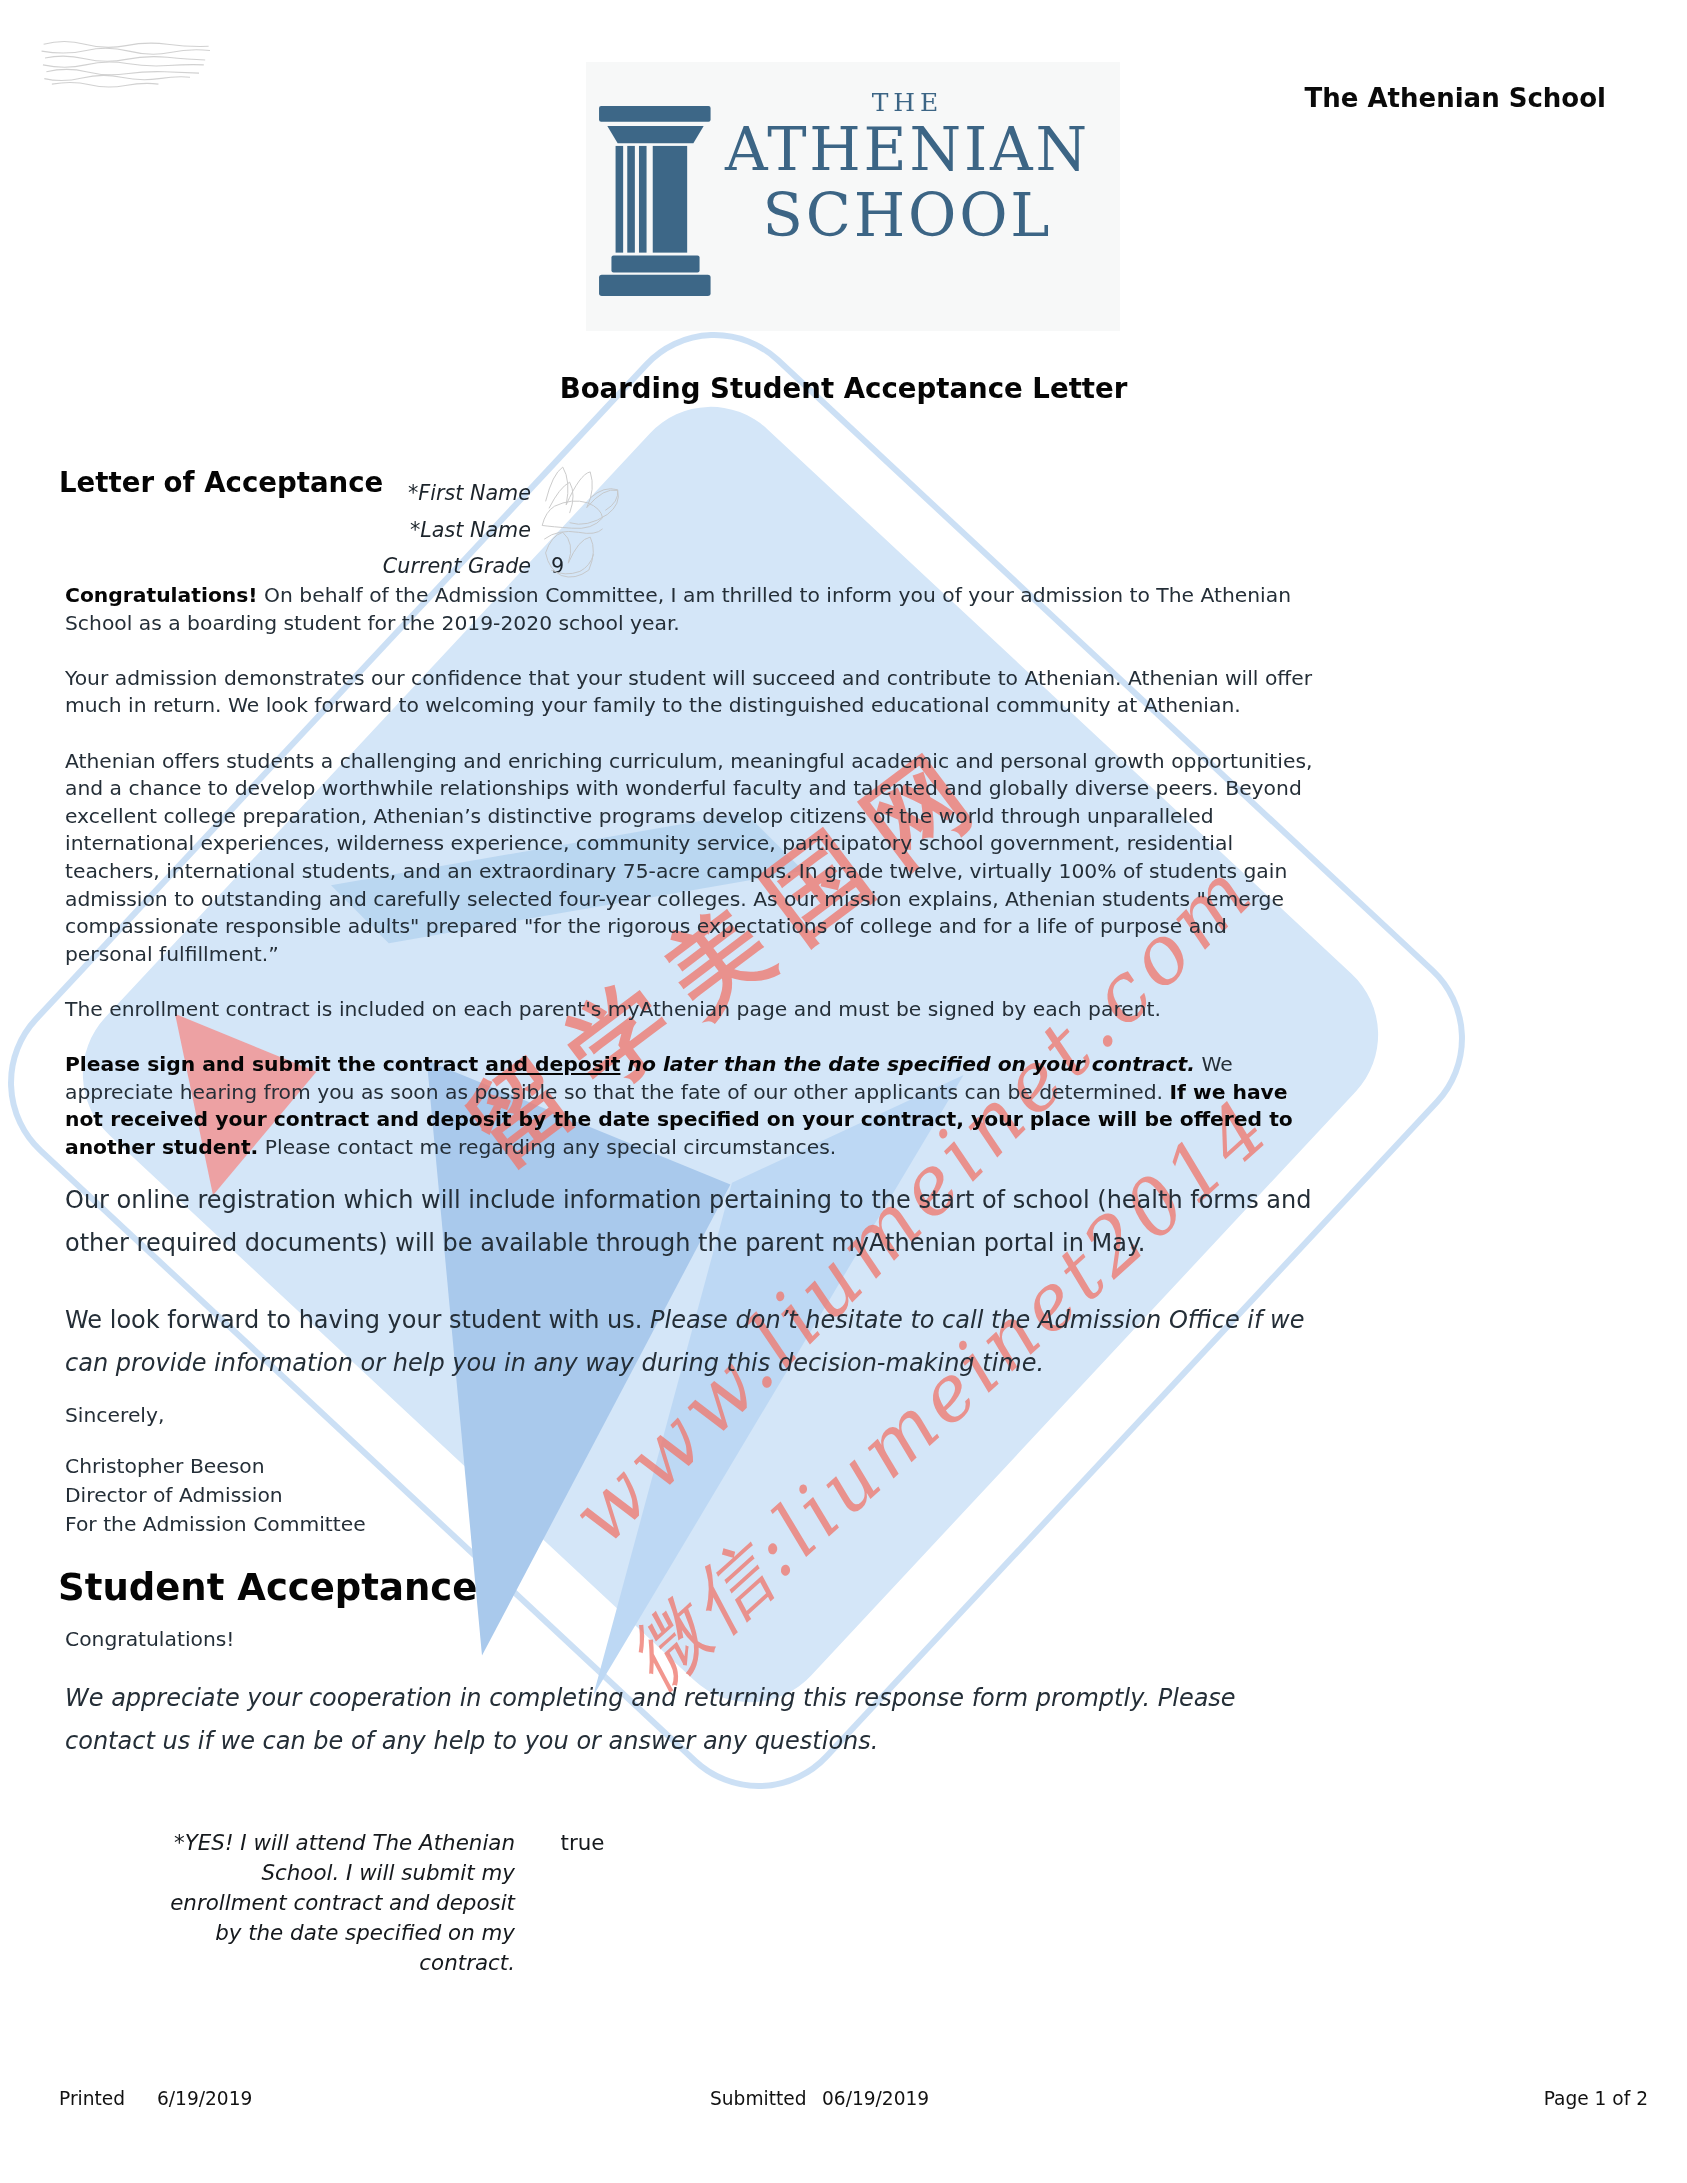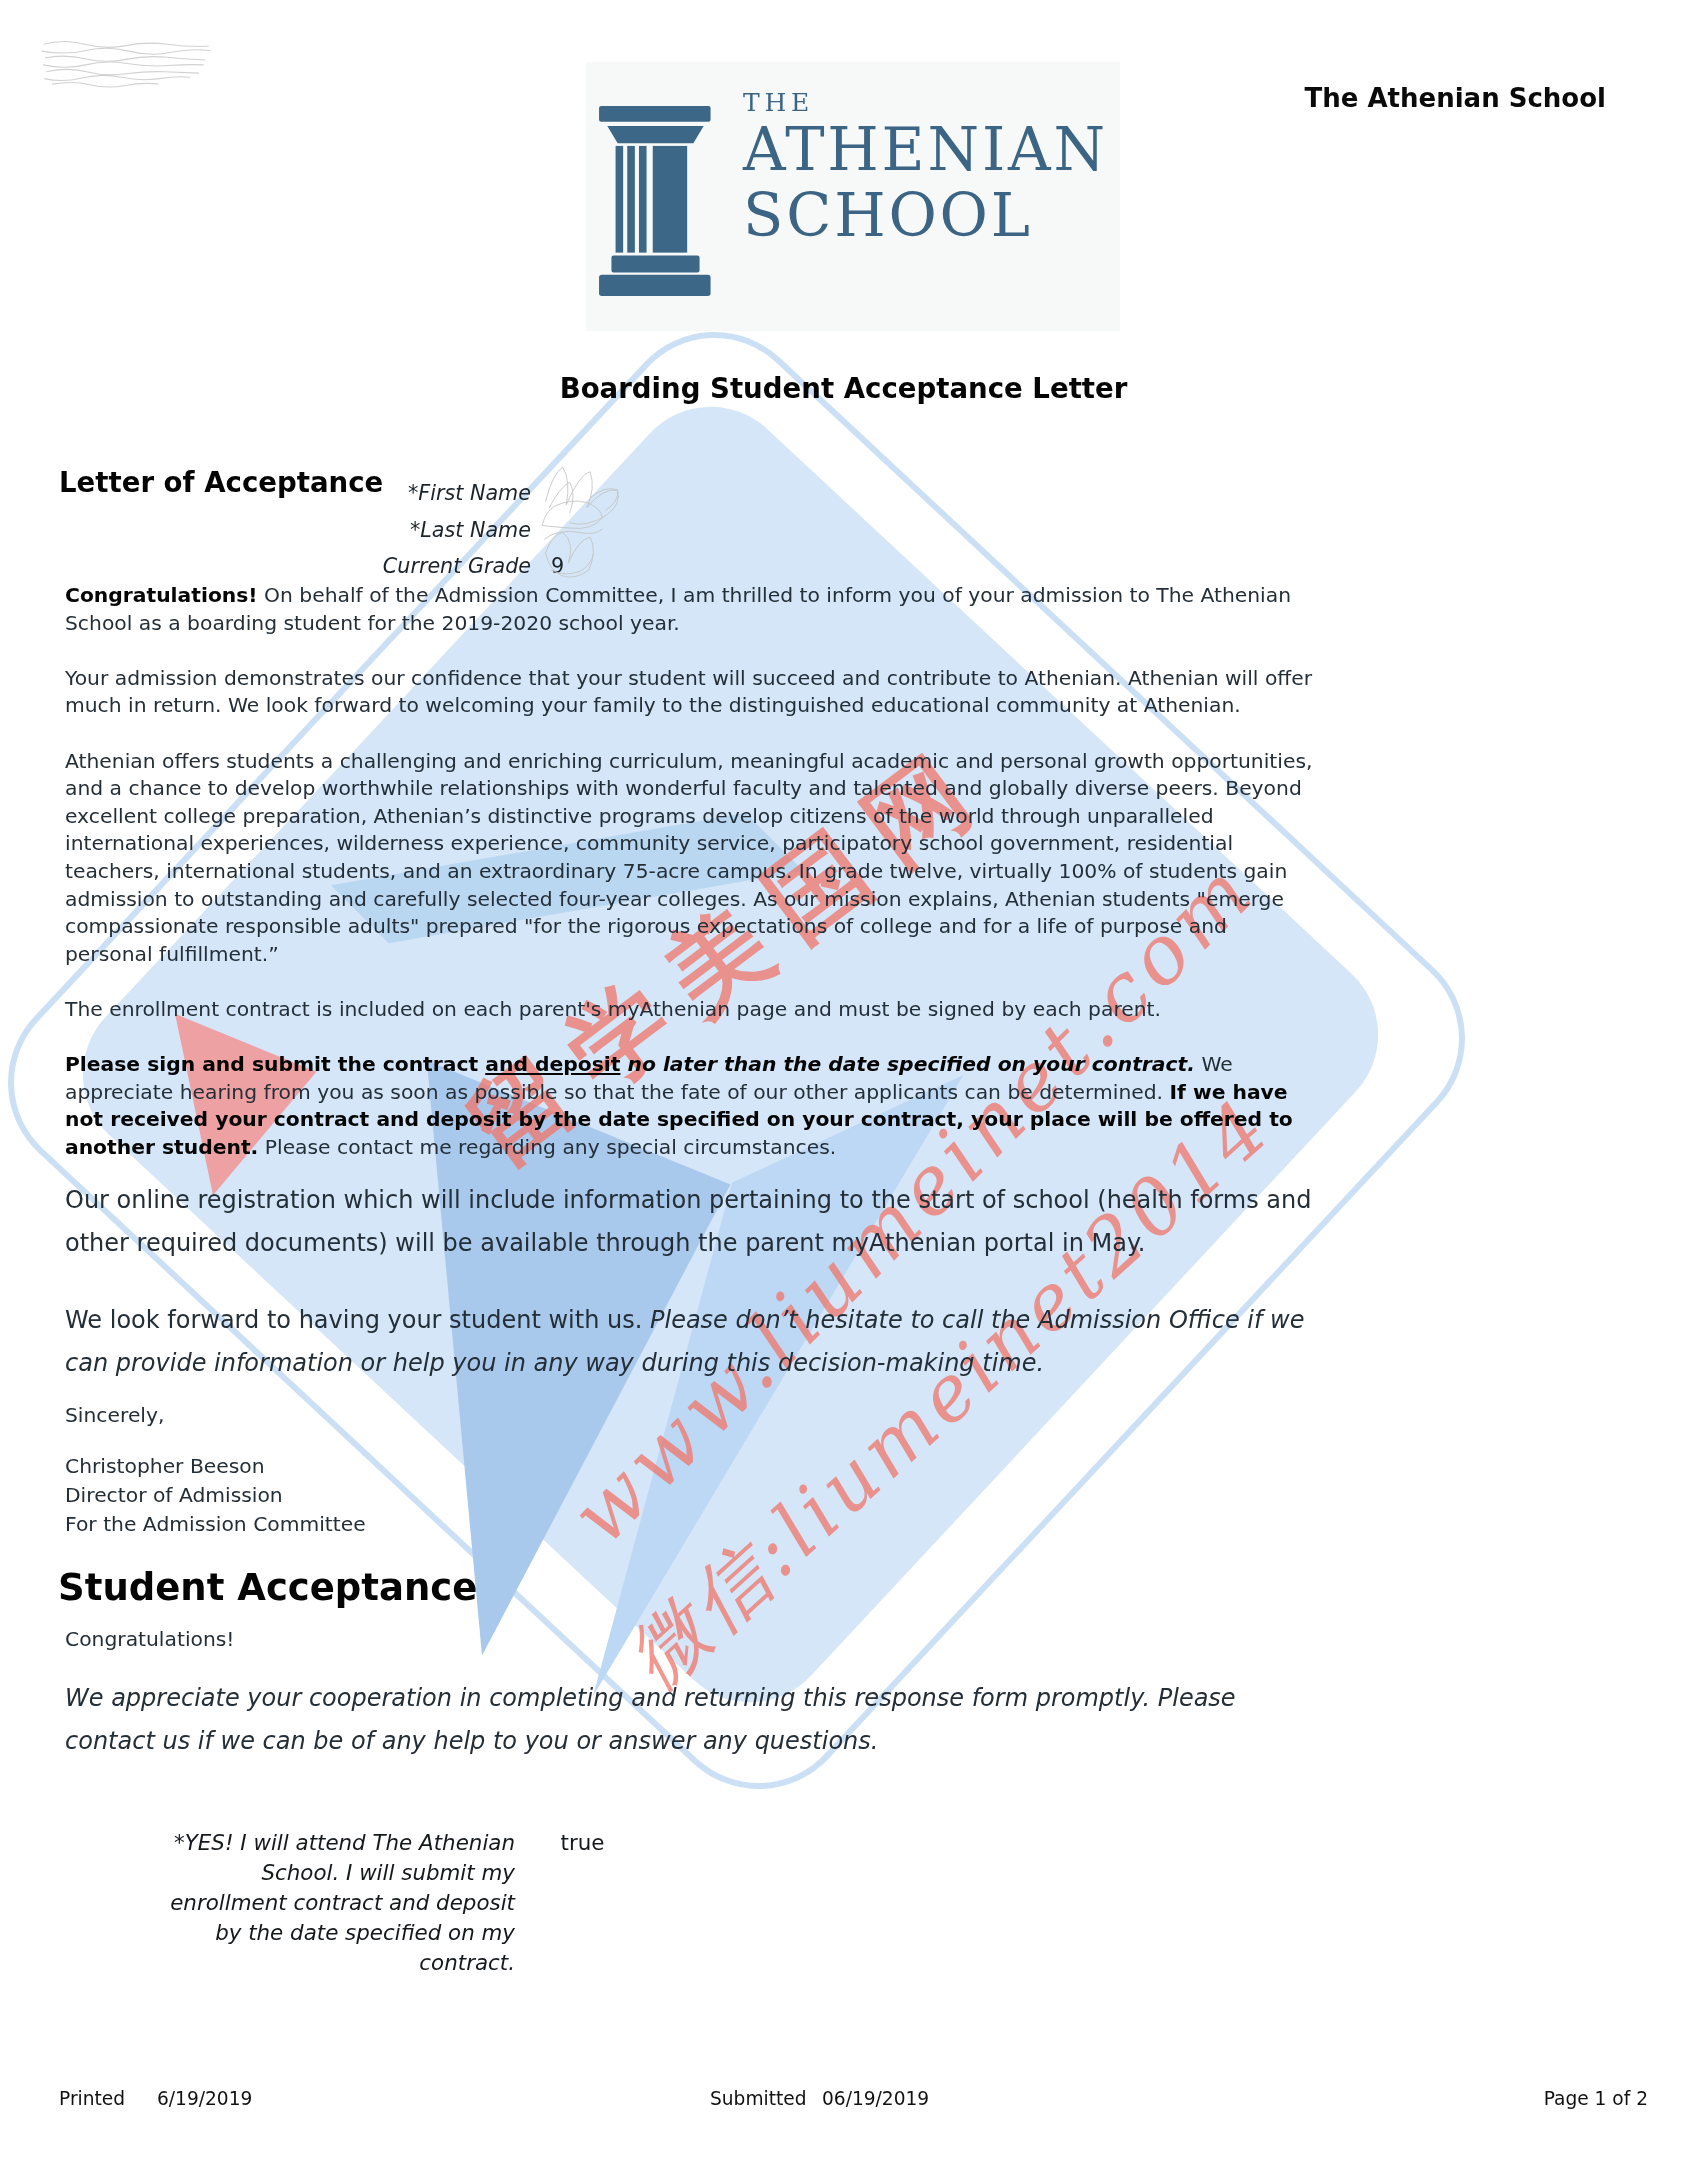--- a/index.html
+++ b/index.html
@@ -3,21 +3,21 @@
 <meta charset="utf-8">
 <style>
   html,body{margin:0;padding:0;background:#e8e8e8;}
   .page{position:relative;width:1687px;height:2183px;background:#ffffff;overflow:hidden;
         font-family:"DejaVu Sans","Liberation Sans",sans-serif;color:#242e37;}
   .abs{position:absolute;}
   
   .hdr-right{top:83px;right:81px;font-size:26px;font-weight:bold;color:#0a0a0a;}
   .logo-block{left:586px;top:62px;width:534px;height:269px;background:#f7f8f8;}
   .logo-col{position:absolute;left:9.6px;top:44px;}
-  .logo-text{position:absolute;left:157px;top:26px;color:#3c6585;font-family:"DejaVu Serif","Liberation Serif",serif;}
+  .logo-text{position:absolute;left:139px;top:26px;color:#3c6585;font-family:"DejaVu Serif","Liberation Serif",serif;text-align:center;}
   .logo-the{font-size:25px;letter-spacing:4.8px;}
   .logo-big{font-size:59px;letter-spacing:2.8px;line-height:66px;}
   
   .doc-title{top:372px;left:0;width:100%;text-align:center;font-size:27.6px;font-weight:bold;color:#050505;}
   .sec-head{left:59px;font-size:27.6px;font-weight:bold;color:#050505;}
   
   .form-row{position:absolute;height:32px;font-size:20.7px;}
   .form-label{position:absolute;left:0;width:531px;text-align:right;font-style:italic;color:#1c242b;}
   .form-value{position:absolute;left:551px;color:#1c242b;}
   

